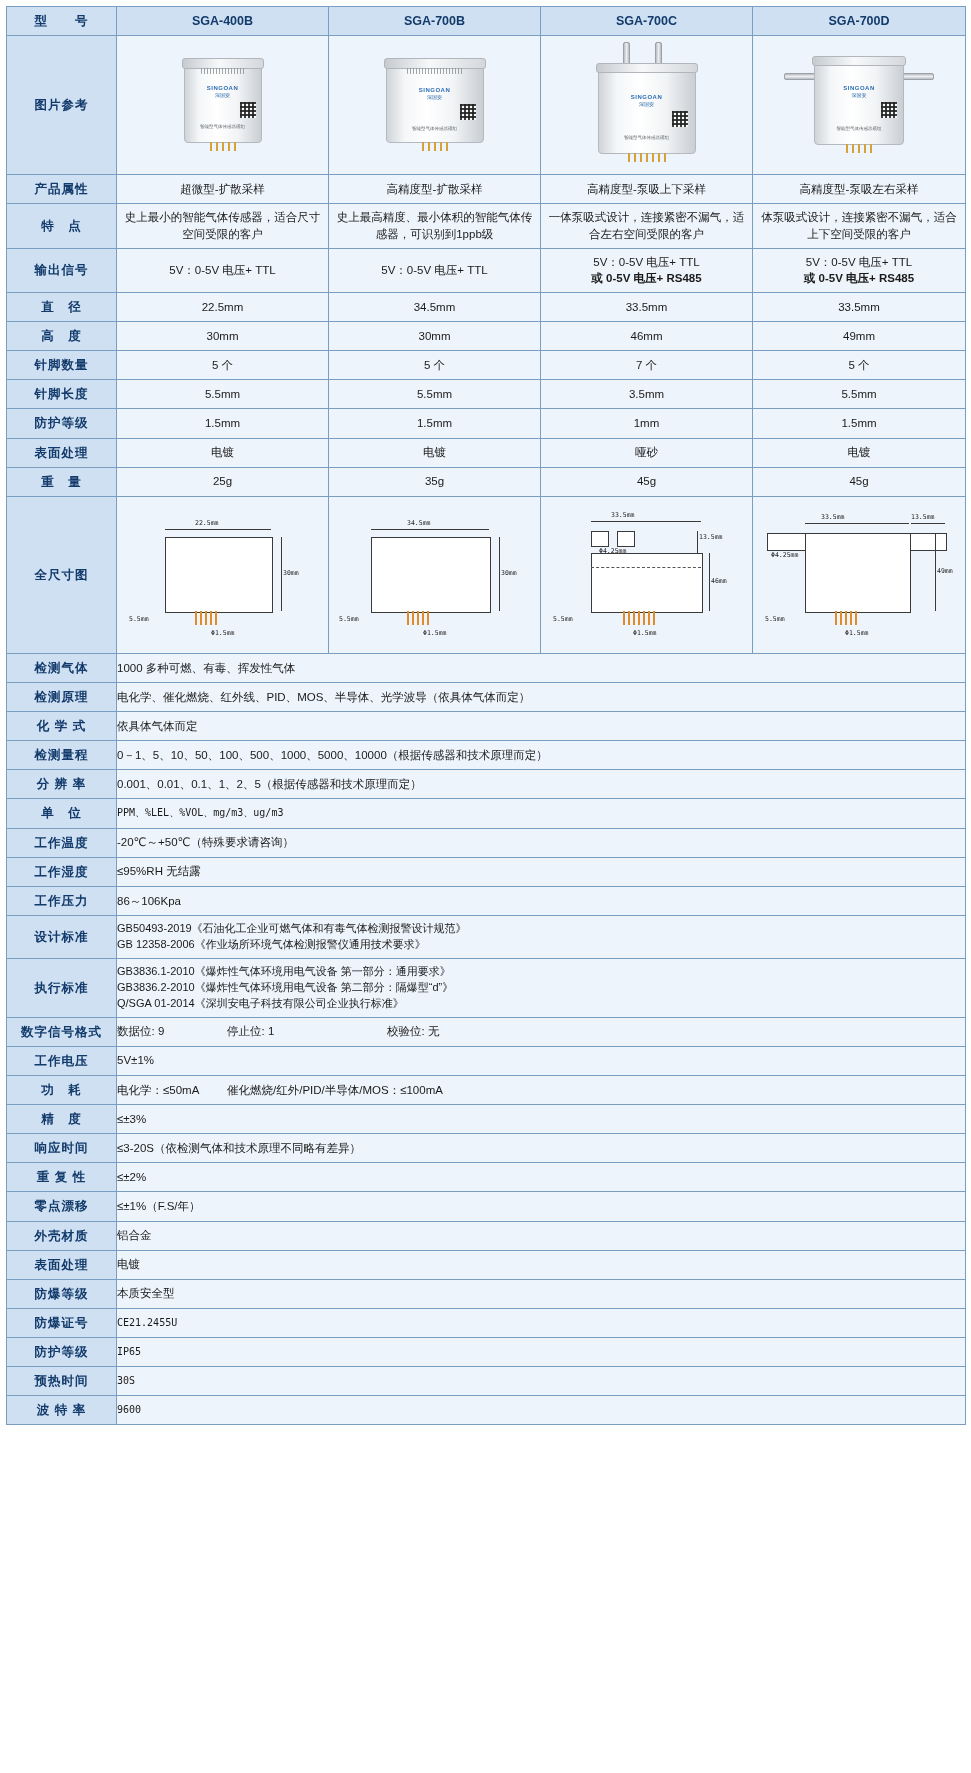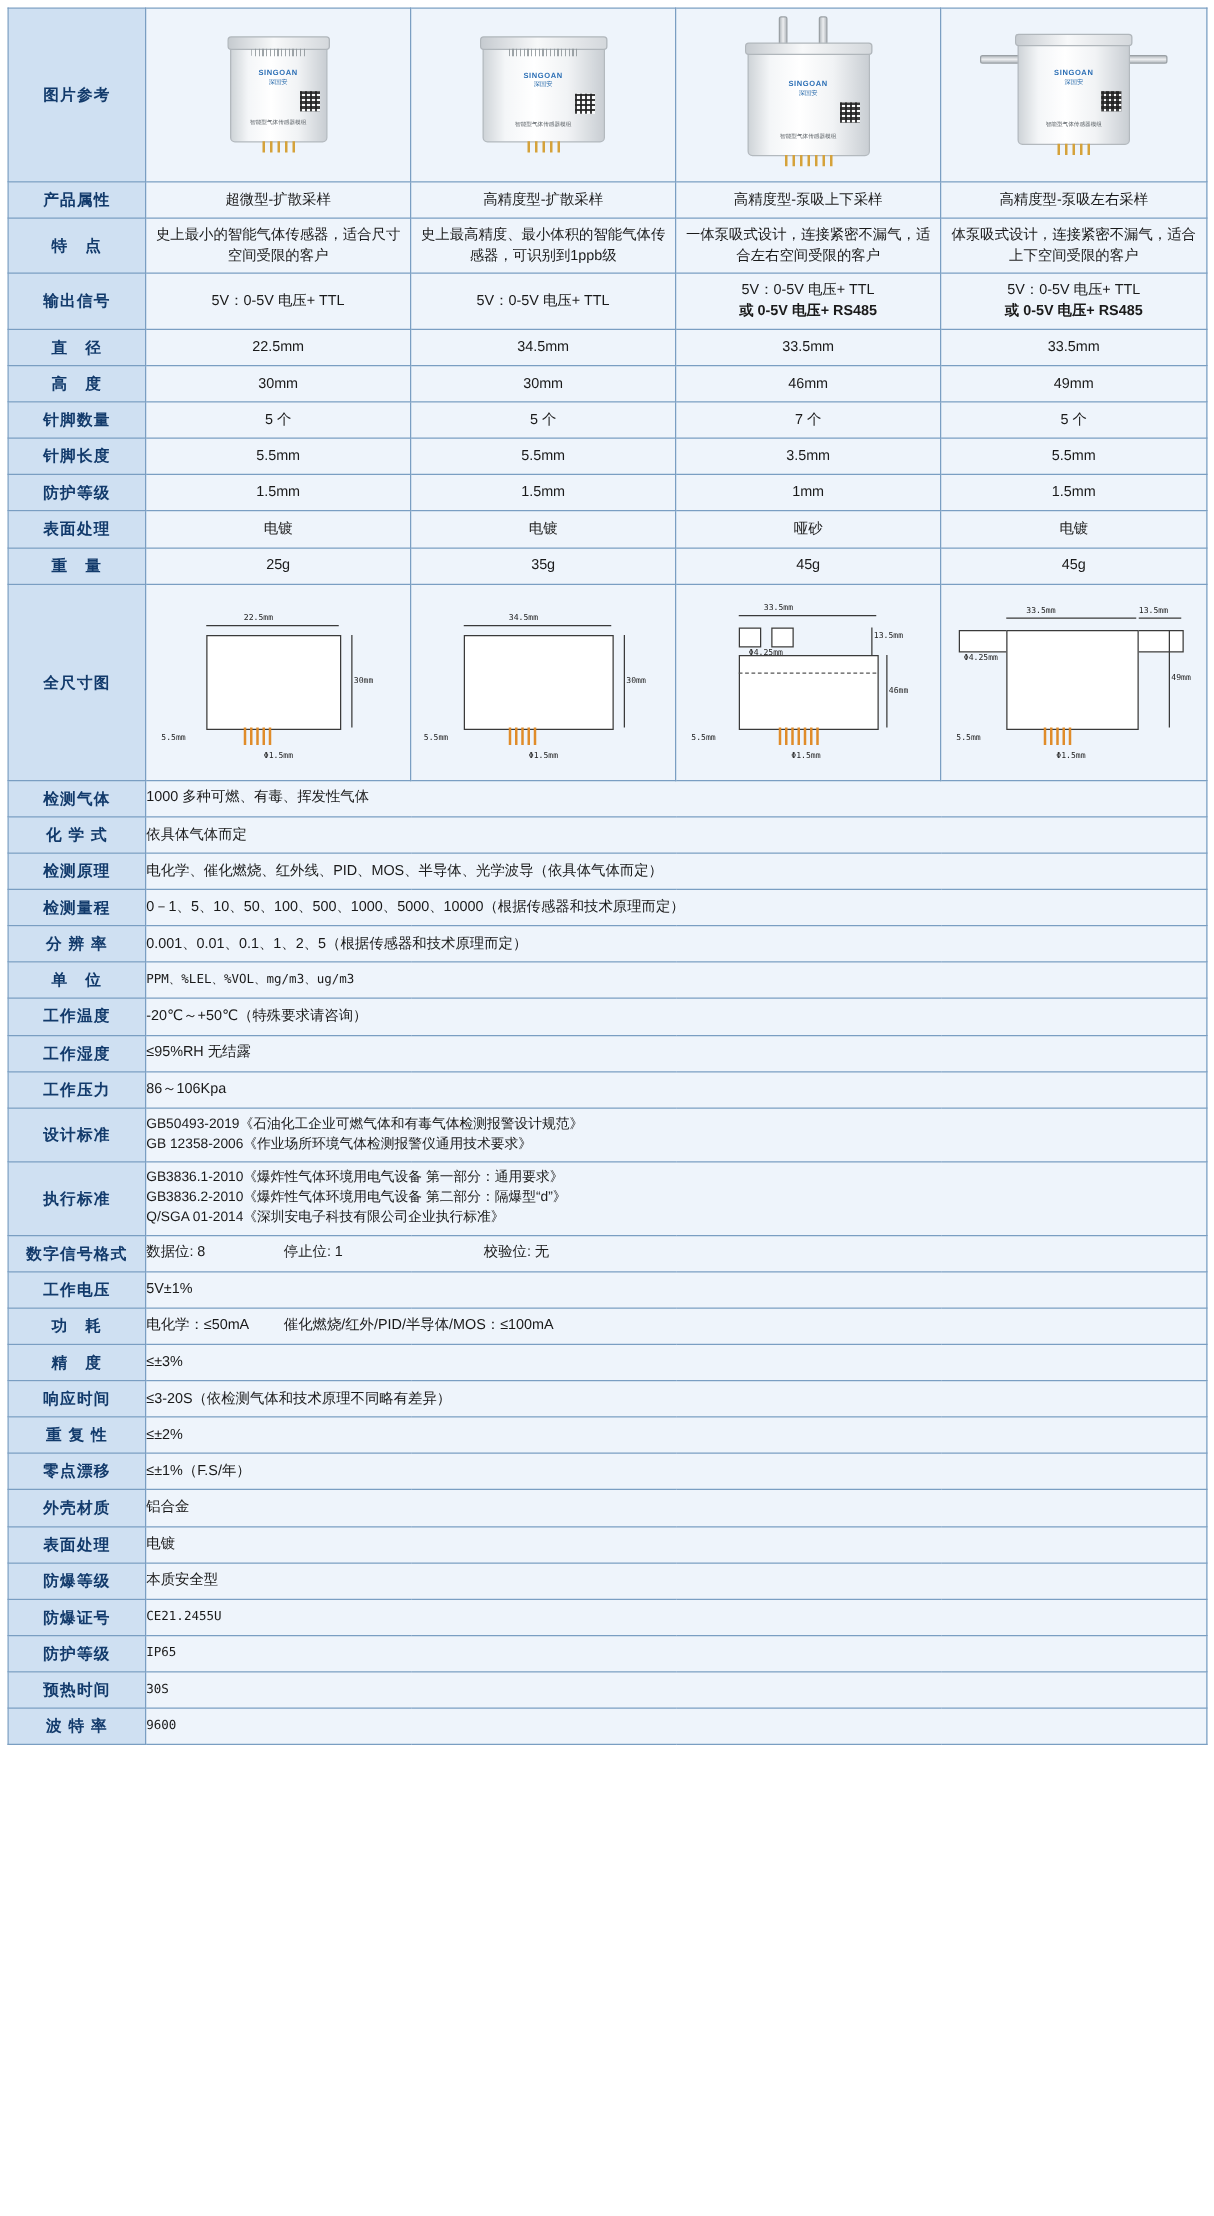--- a/index.html
+++ b/index.html
@@ -238,20 +238,27 @@
   <table class="spec">
     <colgroup>
       <col style="width:110px">
       <col style="width:212px">
       <col style="width:212px">
       <col style="width:212px">
       <col style="width:213px">
     </colgroup>
     <tbody>
 
+      <tr>
+        <td class="lbl">型　　号</td>
+        <td class="hdr">SGA-400B</td>
+        <td class="hdr">SGA-700B</td>
+        <td class="hdr">SGA-700C</td>
+        <td class="hdr">SGA-700D</td>
+      </tr>
 
       <tr>
         <td class="lbl">图片参考</td>
 
         <td class="photo-cell">
           <div class="sensor-wrap" style="width:92px;height:118px;">
             <div class="can" style="width:76px;height:78px;margin-top:20px;">
               <div class="can-top" style="width:80px;height:9px;"></div>
               <div class="mesh" style="width:44px;top:4px;"></div>
               <div class="brand" style="top:20px;">SINGOAN</div>
@@ -515,26 +522,26 @@
             <div class="dlabel" style="left:86px;top:118px;">Φ1.5mm</div>
           </div>
         </td>
       </tr>
 
       <tr>
         <td class="lbl">检测气体</td>
         <td class="val left" colspan="4">1000 多种可燃、有毒、挥发性气体</td>
       </tr>
       <tr>
+        <td class="lbl">检测原理</td>
+        <td class="val left" colspan="4">电化学、催化燃烧、红外线、PID、MOS、半导体、光学波导（依具体气体而定）</td>
+      </tr>
+      <tr>
         <td class="lbl">化 学 式</td>
         <td class="val left" colspan="4">依具体气体而定</td>
-      </tr>
-      <tr>
-        <td class="lbl">检测原理</td>
-        <td class="val left" colspan="4">电化学、催化燃烧、红外线、PID、MOS、半导体、光学波导（依具体气体而定）</td>
       </tr>
       <tr>
         <td class="lbl">检测量程</td>
         <td class="val left" colspan="4">0－1、5、10、50、100、500、1000、5000、10000（根据传感器和技术原理而定）</td>
       </tr>
       <tr>
         <td class="lbl">分 辨 率</td>
         <td class="val left" colspan="4">0.001、0.01、0.1、1、2、5（根据传感器和技术原理而定）</td>
       </tr>
       <tr>
@@ -568,21 +575,21 @@
           <span class="stdline">GB3836.1-2010《爆炸性气体环境用电气设备 第一部分：通用要求》</span>
           <span class="stdline">GB3836.2-2010《爆炸性气体环境用电气设备 第二部分：隔爆型“d”》</span>
           <span class="stdline">Q/SGA 01-2014《深圳安电子科技有限公司企业执行标准》</span>
         </td>
       </tr>
 
       <tr>
         <td class="lbl">数字信号格式</td>
         <td class="val left" colspan="4">
           <div class="digi">
-            <span class="d1">数据位: 8</span>
+            <span class="d1">数据位: 9</span>
             <span class="d2">停止位: 1</span>
             <span class="d3">校验位: 无</span>
           </div>
         </td>
       </tr>
 
       <tr>
         <td class="lbl">工作电压</td>
         <td class="val left" colspan="4">5V±1%</td>
       </tr>

